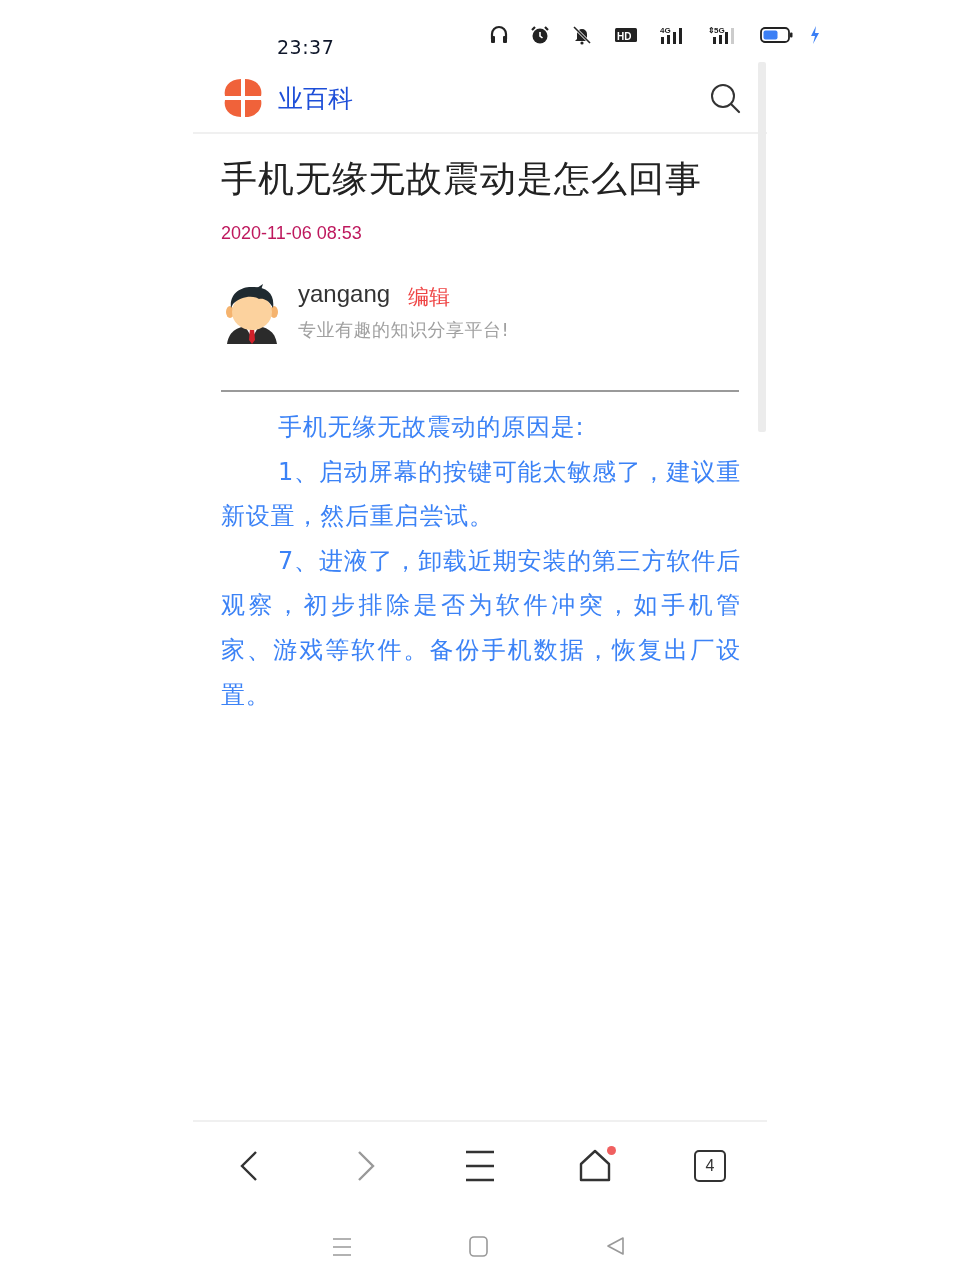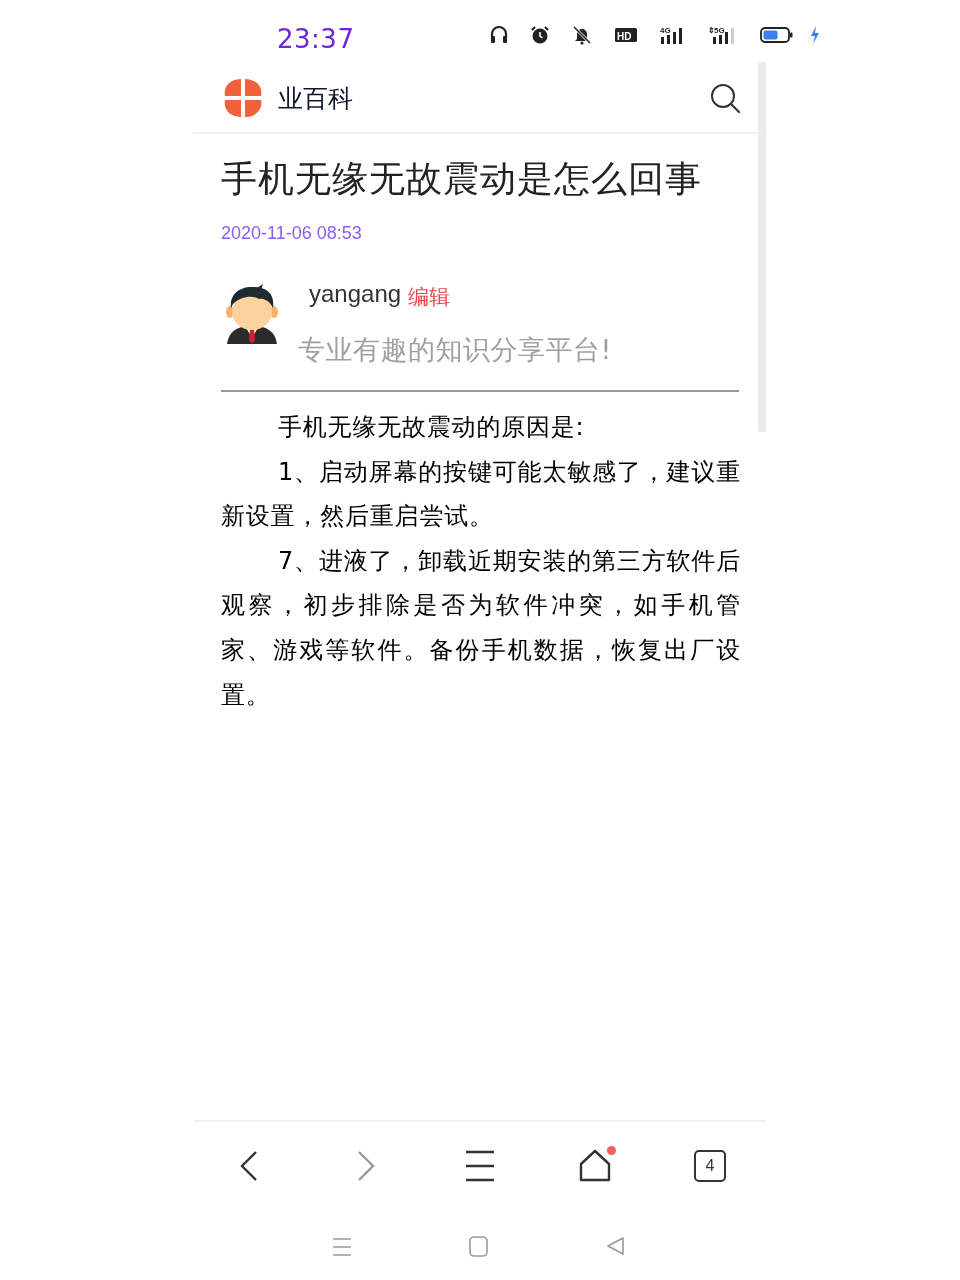--- a/index.html
+++ b/index.html
@@ -3,46 +3,46 @@
   <meta charset="utf-8">
   <style>
     * { box-sizing: border-box; margin: 0; padding: 0; }
     html, body { width: 960px; height: 1280px; background: #ffffff; overflow: hidden; }
     body { position: relative; font-family: "DejaVu Sans", "Liberation Sans", sans-serif; color: #222; }
 
     .screen { position: absolute; left: 193px; top: 0; width: 574px; height: 1280px; background: #fff; }
 
     
     .status-bar { position: absolute; left: 0; top: 0; width: 574px; height: 62px; }
-    .status-time { position: absolute; left: 84px; top: 24px; font-size: 26px; color: #6d28d9; letter-spacing: 0.5px; }
+    .status-time { position: absolute; left: 84px; top: 36px; font-size: 19px; color: #0f172a; letter-spacing: 0.5px; }
     .status-icons { position: absolute; left: 297px; top: 25px; height: 22px; display: flex; align-items: flex-start; gap: 22px; }
     .si { display: inline-block; height: 20px; }
 
     
     .site-header { position: absolute; left: 0; top: 62px; width: 574px; height: 72px; border-bottom: 2px solid #f0f0f0; }
     .logo { position: absolute; left: 28px; top: 14px; width: 44px; height: 44px; }
-    .site-name { position: absolute; left: 85px; top: 20px; font-size: 25px; color: #0f172a; }
+    .site-name { position: absolute; left: 85px; top: 20px; font-size: 25px; color: #1d4ed8; }
     .search-btn { position: absolute; left: 516px; top: 20px; width: 32px; height: 32px; cursor: pointer; }
 
     
     .scrollbar { position: absolute; left: 565px; top: 62px; width: 8px; height: 370px; background: #ececec; border-radius: 2px; }
 
     
     .article-title { position: absolute; left: 28px; top: 155px; width: 530px; font-size: 36px; font-weight: normal; color: #222; letter-spacing: 1px; white-space: nowrap; }
-    .article-date { position: absolute; left: 28px; top: 223px; font-size: 18px; color: #8b5cf6; font-family: "Liberation Sans", sans-serif; }
+    .article-date { position: absolute; left: 28px; top: 223px; font-size: 18px; color: #be185d; font-family: "Liberation Sans", sans-serif; }
 
     .author { position: absolute; left: 28px; top: 280px; width: 520px; height: 70px; }
     .avatar { position: absolute; left: 2px; top: 2px; width: 58px; height: 66px; }
-    .author-name { position: absolute; left: 77px; top: 0px; font-size: 24px; color: #333; font-family: "Liberation Sans", sans-serif; margin-left: 11px; }
+    .author-name { position: absolute; left: 77px; top: 0px; font-size: 24px; color: #333; font-family: "Liberation Sans", sans-serif; }
     .author-role { position: absolute; left: 187px; top: 3px; font-size: 21px; color: #ef4444; }
-    .author-bio { position: absolute; left: 77px; top: 52px; font-size: 27px; color: #a0a0a0; letter-spacing: 0.5px; }
+    .author-bio { position: absolute; left: 77px; top: 38px; font-size: 18px; color: #a0a0a0; letter-spacing: 0.5px; }
 
     .divider { position: absolute; left: 28px; top: 390px; width: 518px; height: 2px; background: #9a9a9a; }
 
-    .content { position: absolute; left: 28px; top: 405px; width: 520px; font-size: 24px; line-height: 44.6px; color: #000000; letter-spacing: 0.8px; }
+    .content { position: absolute; left: 28px; top: 405px; width: 520px; font-size: 24px; line-height: 44.6px; color: #3b82f6; letter-spacing: 0.8px; }
     .content p { text-indent: 57px; text-align: justify; }
 
     
     .toolbar { position: absolute; left: 0; top: 1120px; width: 574px; height: 95px; border-top: 2px solid #f0f0f0; background: #fff; }
     .tb-btn { position: absolute; top: 22px; width: 44px; height: 44px; cursor: pointer; }
     .tb-back { left: 35px; }
     .tb-fwd { left: 150px; }
     .tb-menu { left: 265px; }
     .tb-home { left: 380px; }
     .tb-tabs { left: 495px; }

